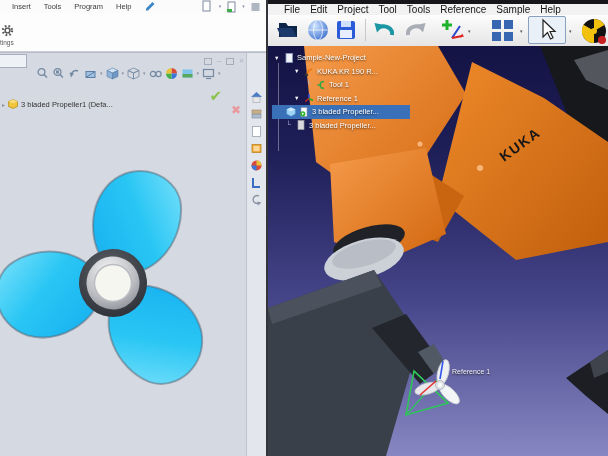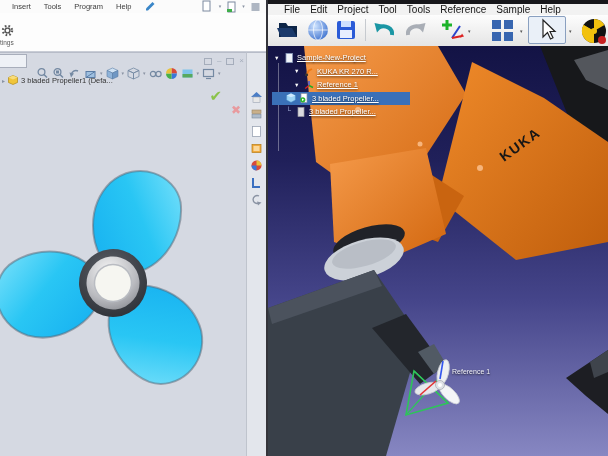--- a/index.html
+++ b/index.html
@@ -16,21 +16,21 @@
   .wglyph{font-size:8px;color:#9aa3b2;line-height:1;}
   .sw-commandbar{position:relative;height:38px;background:#fdfdfd;border-bottom:1px solid #c9cdd6;}
   .settings-label{position:absolute;left:0px;top:26px;font-size:6.5px;color:#5a5a5a;}
   .sw-viewport{position:absolute;left:0;top:52px;width:246px;height:404px;background:#d5d9e2;
                border-top:1px solid #b7bcc8;overflow:hidden;}
   .doc-tab{position:absolute;left:0;top:1px;width:26px;height:12px;background:#eef1f6;
            border:1px solid #a8aebb;border-left:none;}
   .child-controls{position:absolute;right:2px;top:4px;display:flex;gap:5px;align-items:center;opacity:.8;}
   .headsup{position:absolute;left:36px;top:14px;display:flex;align-items:center;gap:3px;}
   .hui{width:13px;height:13px;flex:none;}
-  .ft-row{position:absolute;left:2px;top:22px;display:flex;align-items:center;gap:3px;
+  .ft-row{position:absolute;left:2px;top:46px;display:flex;align-items:center;gap:3px;
           font-size:7.5px;color:#333;white-space:nowrap;}
   .ft-arrow{font-size:6px;color:#8a93a3;}
   .confirm{position:absolute;right:24px;top:34px;font-size:15px;font-weight:bold;color:#8bc34a;}
   .cancel{position:absolute;right:5px;top:50px;font-size:12px;font-weight:bold;color:#e89a9e;}
   .prop-svg{position:absolute;left:0;top:0;width:246px;height:404px;}
   .sw-taskstrip{position:absolute;left:246px;top:52px;width:20px;height:404px;background:#e3e6ec;
                 border-left:1px solid #bfc4cd;border-top:1px solid #b7bcc8;
                 display:flex;flex-direction:column;align-items:center;gap:4px;padding-top:38px;box-sizing:border-box;}
   .tsi{width:13px;height:13px;flex:none;}
   .divider{position:absolute;left:266px;top:0;width:2px;height:456px;background:#34343a;}
@@ -50,21 +50,21 @@
   .rdk-viewport{position:absolute;left:0;top:46px;width:340px;height:410px;overflow:hidden;
      background:linear-gradient(180deg,#131345 0%,#20205a 28%,#45458a 62%,#8787c2 100%);}
   .scene-svg{position:absolute;left:0;top:0;width:340px;height:410px;}
   .tree{position:absolute;left:4px;top:5px;width:160px;font-size:7.5px;}
   .tree::before{content:"";position:absolute;left:6px;top:12px;width:1px;height:88px;background:rgba(255,255,255,.35);}
   .trow{height:13.5px;display:flex;align-items:center;gap:3px;white-space:nowrap;position:relative;}
   .lv0{padding-left:2px;}.lv1{padding-left:14px;}.lv2{padding-left:22px;}.lv3{padding-left:34px;}
   .trow.selected{background:#3a70b8;width:138px;box-sizing:border-box;}
   .t-arrow{font-size:5.5px;color:#fff;width:7px;flex:none;}
   .t-conn{font-size:7px;color:#aab4de;width:7px;flex:none;margin-top:-2px;}
-  .t-label{color:#fff;text-shadow:0 1px 2px rgba(0,0,0,.7);text-decoration:underline;}
+  .t-label{color:#fff;text-shadow:0 1px 2px rgba(0,0,0,.7);}
   .ti{width:10px;height:10px;flex:none;}
   .ref-label{position:absolute;left:184px;top:322px;font-size:7px;color:#f2f2f7;
              text-shadow:0 1px 2px rgba(0,0,0,.8);}
 </style>
 </head>
 <body>
 
 <div class="stage">
 
   <section class="sw-pane">
@@ -380,21 +380,28 @@
               <rect x="2" y="0.5" width="6.5" height="9" fill="#f0f4fa" stroke="#8899bb" stroke-width="0.8"></rect>
             </svg>
           <span class="t-label">Sample-New-Project</span>
         </div>
         <div class="trow lv2">
           <span class="t-arrow">▼</span>
           <svg class="ti">
               <path d="M2.5,8.5 L5,4.5 L8,3" fill="none" stroke="#ee7711" stroke-width="1.8"></path>
               <circle cx="2.5" cy="8.8" r="1.6" fill="#333"></circle>
             </svg>
-          <span class="t-label">KUKA KR 270 R...</span>
+          <span class="t-label">KUKA KR 190 R...</span>
+        </div>
+        <div class="trow lv3">
+          <span class="t-conn">└</span>
+          <svg class="ti">
+              <path d="M1.5,5 L4.5,5 M4.5,2.5 L8,1.5 M4.5,7.5 L8,8.5 M4.5,2.5 L4.5,7.5" fill="none" stroke="#2aa845" stroke-width="1.4"></path>
+            </svg>
+          <span class="t-label">Tool 1</span>
         </div>
         <div class="trow lv2">
           <span class="t-arrow">▼</span>
           <svg class="ti">
               <path d="M5,5.5 L5,1" stroke="#3355ee" stroke-width="1.4"></path>
               <path d="M5,5.5 L1.2,8.5" stroke="#dd2222" stroke-width="1.4"></path>
               <path d="M5,5.5 L9,7.5" stroke="#22aa22" stroke-width="1.4"></path>
             </svg>
           <span class="t-label">Reference 1</span>
         </div>

